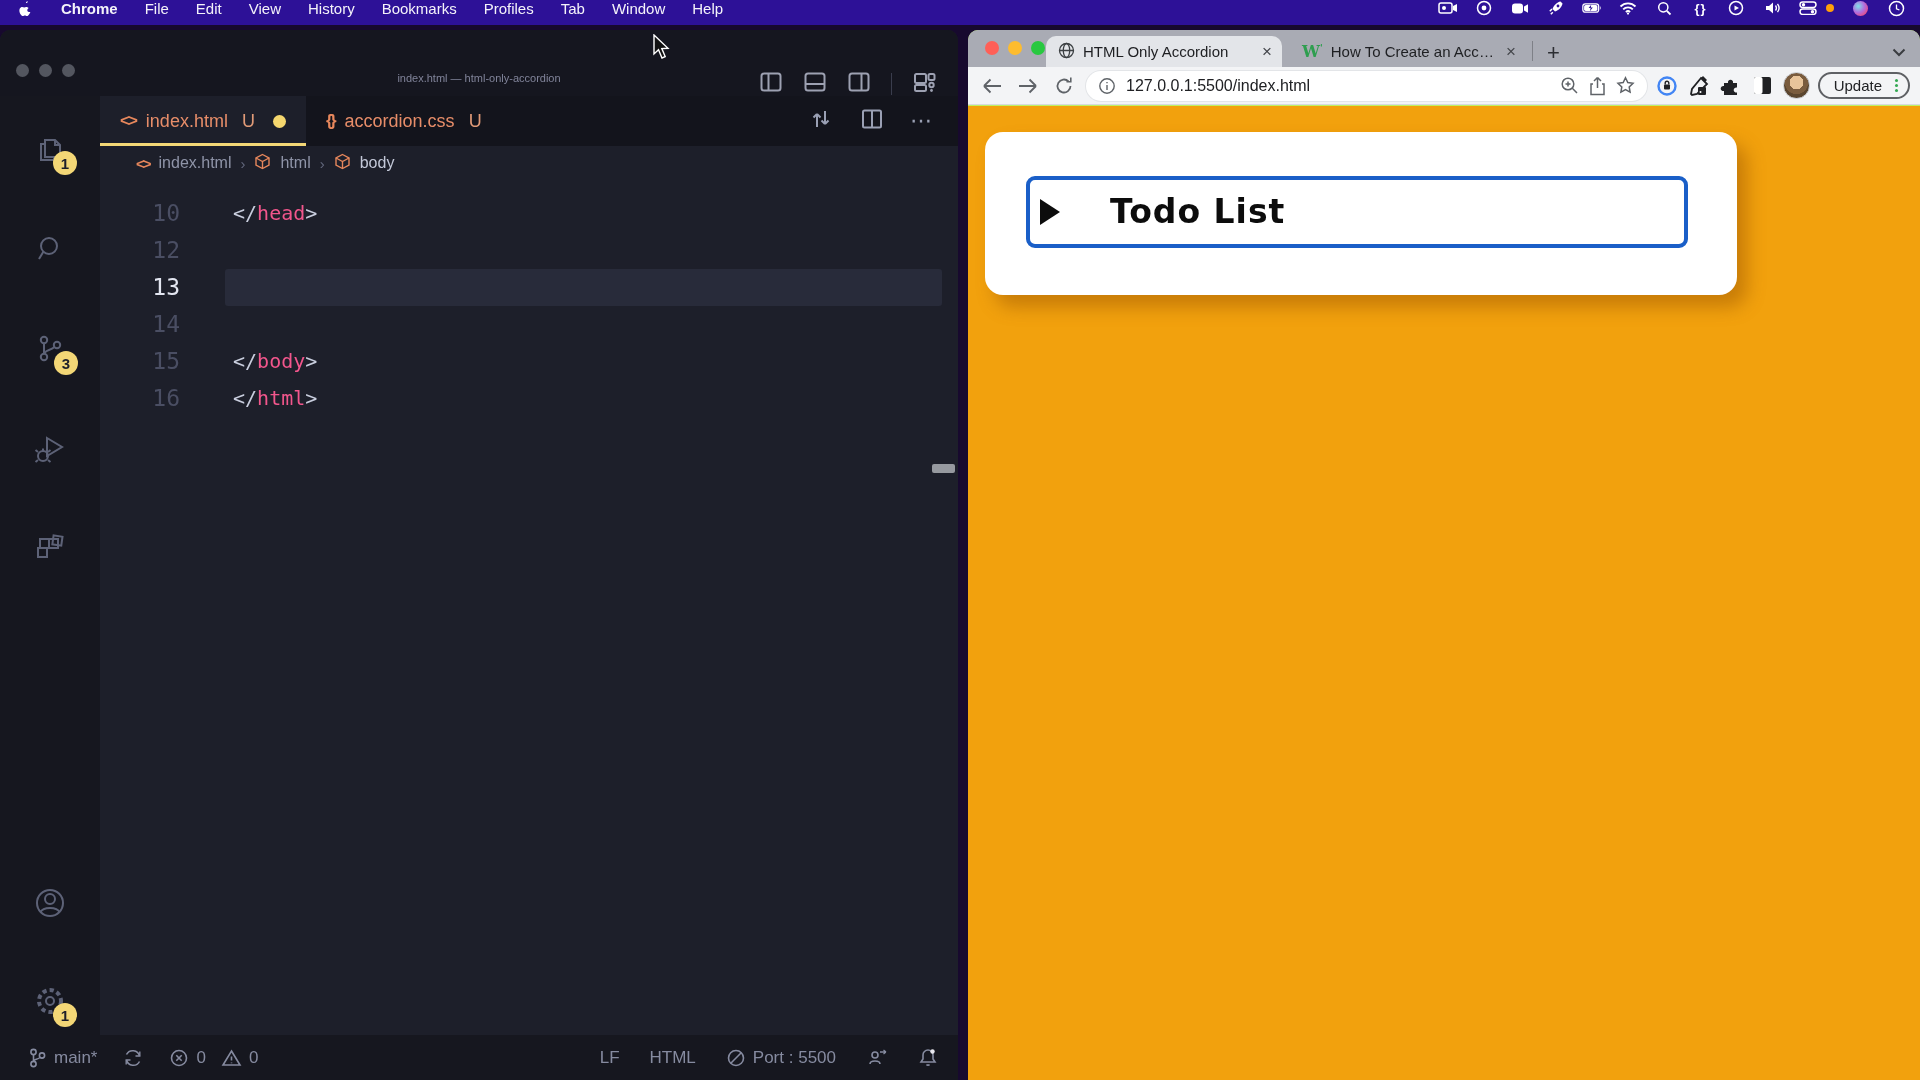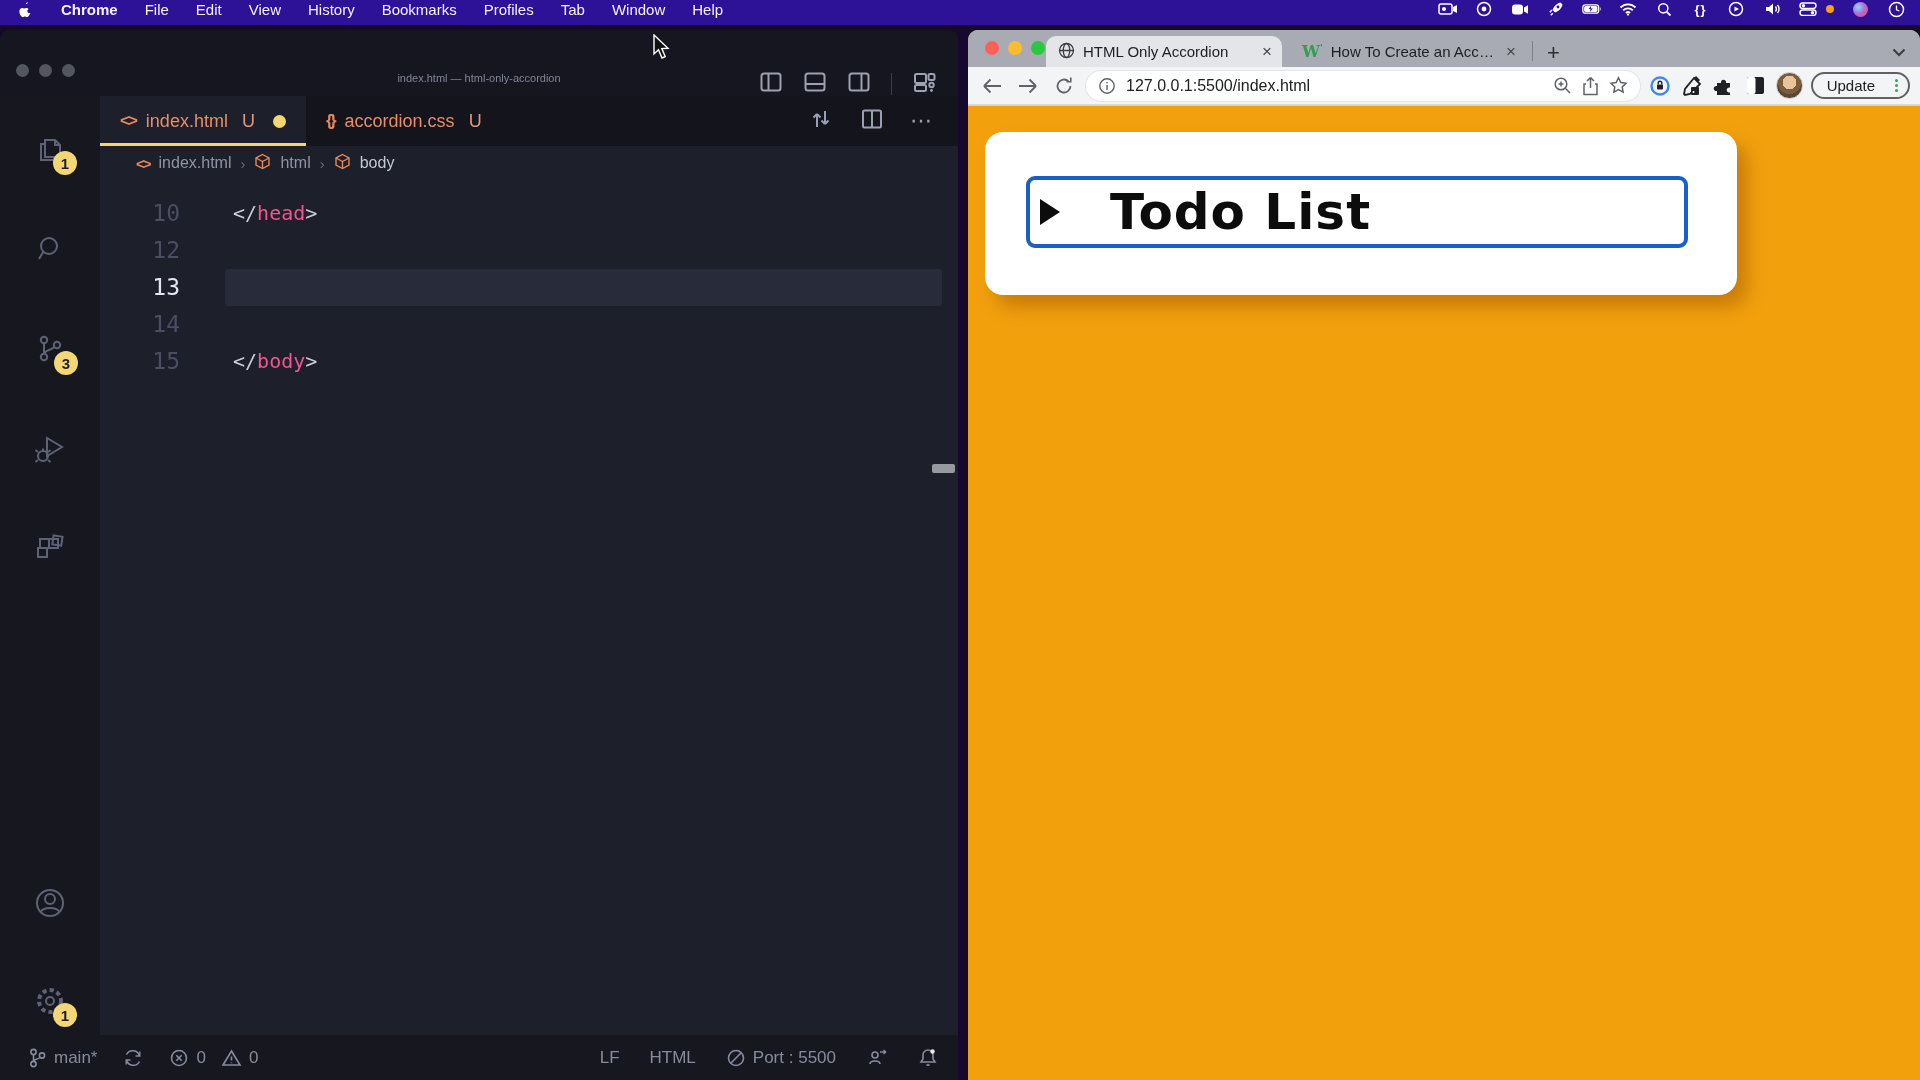--- a/index.html
+++ b/index.html
@@ -2,21 +2,21 @@
 <html><head>
 <meta charset="utf-8">
 <style>
   * { margin:0; padding:0; box-sizing:border-box; }
   html,body { width:1920px; height:1080px; overflow:hidden; }
   body { font-family:"Liberation Sans", sans-serif; background:#17092e; }
   .screen { position:relative; width:1920px; height:1080px; overflow:hidden; }
 
   
   .menubar { position:absolute; left:0; top:0; right:0; height:25px; background:#2d1197;
-             display:flex; align-items:flex-start; color:#fff; font-size:15px; padding:0 14px; z-index:50; }
+             display:flex; align-items:flex-end; color:#fff; font-size:15px; padding:8px 14px; z-index:50; }
   .menu-left { display:flex; align-items:center; gap:27px; }
   .menu-item { color:#fff; opacity:.95; }
   .menu-item.bold { font-weight:bold; }
   .menu-spacer { flex:1; }
   .menu-status { display:flex; align-items:center; gap:16px; }
   .mb-ico { display:inline-flex; align-items:center; justify-content:center; width:20px; height:18px; }
   .mb-ico svg { display:block; }
   .cc-dot { width:8px; height:8px; border-radius:50%; background:#ff9f0a; margin-left:-8px; }
   .siri-ball { width:15px; height:15px; border-radius:50%;
                background:radial-gradient(circle at 35% 35%, #7ee2e8 0%, #b16ee0 45%, #e0508c 75%, #3b2b8f 100%); }
@@ -89,33 +89,33 @@
   .nav-ico { width:28px; height:28px; display:flex; align-items:center; justify-content:center; color:#5f6368; }
   .omnibox { flex:1; height:30px; background:#fff; border-radius:15px; display:flex; align-items:center;
              padding:0 12px; gap:10px; min-width:0; box-shadow:0 0 0 1px #e3e5e8; }
   .omni-url { flex:1; font-size:16px; color:#202124; white-space:nowrap; overflow:hidden; }
   .pill-ico { color:#5f6368; display:flex; align-items:center; }
   .ext-ico { width:24px; height:24px; display:flex; align-items:center; justify-content:center; }
   .avatar { width:27px; height:27px; border-radius:50%; flex:none;
             background:radial-gradient(circle at 50% 38%, #e8c49a 0 34%, #7a5c3e 35% 58%, #5b462f 59% 100%);
             border:1px solid #c9ccd1; }
   .update-btn { height:27px; border:2px solid #5f6165; border-radius:14px; padding:0 22px 0 14px;
-                display:flex; align-items:center; gap:20px; font-size:15px; color:#202124; background:transparent; }
+                display:flex; align-items:center; gap:13px; font-size:15px; color:#202124; background:transparent; }
   .green-dots { display:flex; flex-direction:column; gap:2px; margin-right:-12px; }
   .green-dots i { width:3px; height:3px; border-radius:50%; background:#34a853; }
 
   .c-page { position:absolute; left:0; right:0; top:76px; bottom:0; background:#f2a10d; }
   .todo-card { position:absolute; left:17px; top:26px; width:752px; height:163px; background:#fff;
                border-radius:18px; box-shadow:10px 12px 18px rgba(140,75,0,.42); }
   .accordion { position:absolute; left:41px; top:44px; width:662px; height:72px; background:#fff;
                border:4px solid #1a5fc8; border-radius:9px; display:flex; align-items:center; }
   .acc-marker { width:0; height:0; border-top:13px solid transparent; border-bottom:13px solid transparent;
                 border-left:20px solid #0c0c0c; margin-left:10px; }
   .acc-label { margin-left:50px; font-family:"DejaVu Sans", sans-serif; font-weight:800;
-               font-size:50px; color:#0c0c0c; letter-spacing:1px; line-height:60px;text-align:center; }
+               font-size:33px; color:#0c0c0c; letter-spacing:1px; line-height:60px;text-align:center; }
 
   .cursor { position:absolute; left:652px; top:34px; z-index:60; }
 
   svg.lineicon { stroke:#5d6277; fill:none; stroke-width:2; }
   svg.sbicon   { stroke:#868ba0; fill:none; stroke-width:1.6; }
   svg.cicon    { stroke:#5f6368; fill:none; stroke-width:1.8; }
   svg.mbicon   { stroke:#fff; fill:none; stroke-width:1.5; }
 </style>
 </head>
 <body>
@@ -373,20 +373,24 @@
               <span class="codecell"></span>
             </div>
             <div class="code-row">
               <span class="gutter">14</span>
               <span class="codecell"></span>
             </div>
             <div class="code-row">
               <span class="gutter">15</span>
               <span class="codecell"><span class="tk-p">&lt;/</span><span class="tk-t">body</span><span class="tk-p">&gt;</span></span>
             </div>
+            <div class="code-row">
+              <span class="gutter">16</span>
+              <span class="codecell"><span class="tk-p">&lt;/</span><span class="tk-t">html</span><span class="tk-p">&gt;</span></span>
+            </div>
           </div>
       </div>
     </div>
 
     <div class="vs-statusbar">
       <span class="sb-item">
         <svg class="sbicon" width="19" height="22" viewBox="0 0 19 22">
             <circle cx="5.5" cy="5" r="2.6"></circle>
             <circle cx="5.5" cy="17" r="2.6"></circle>
             <circle cx="14" cy="8.5" r="2.6"></circle>

